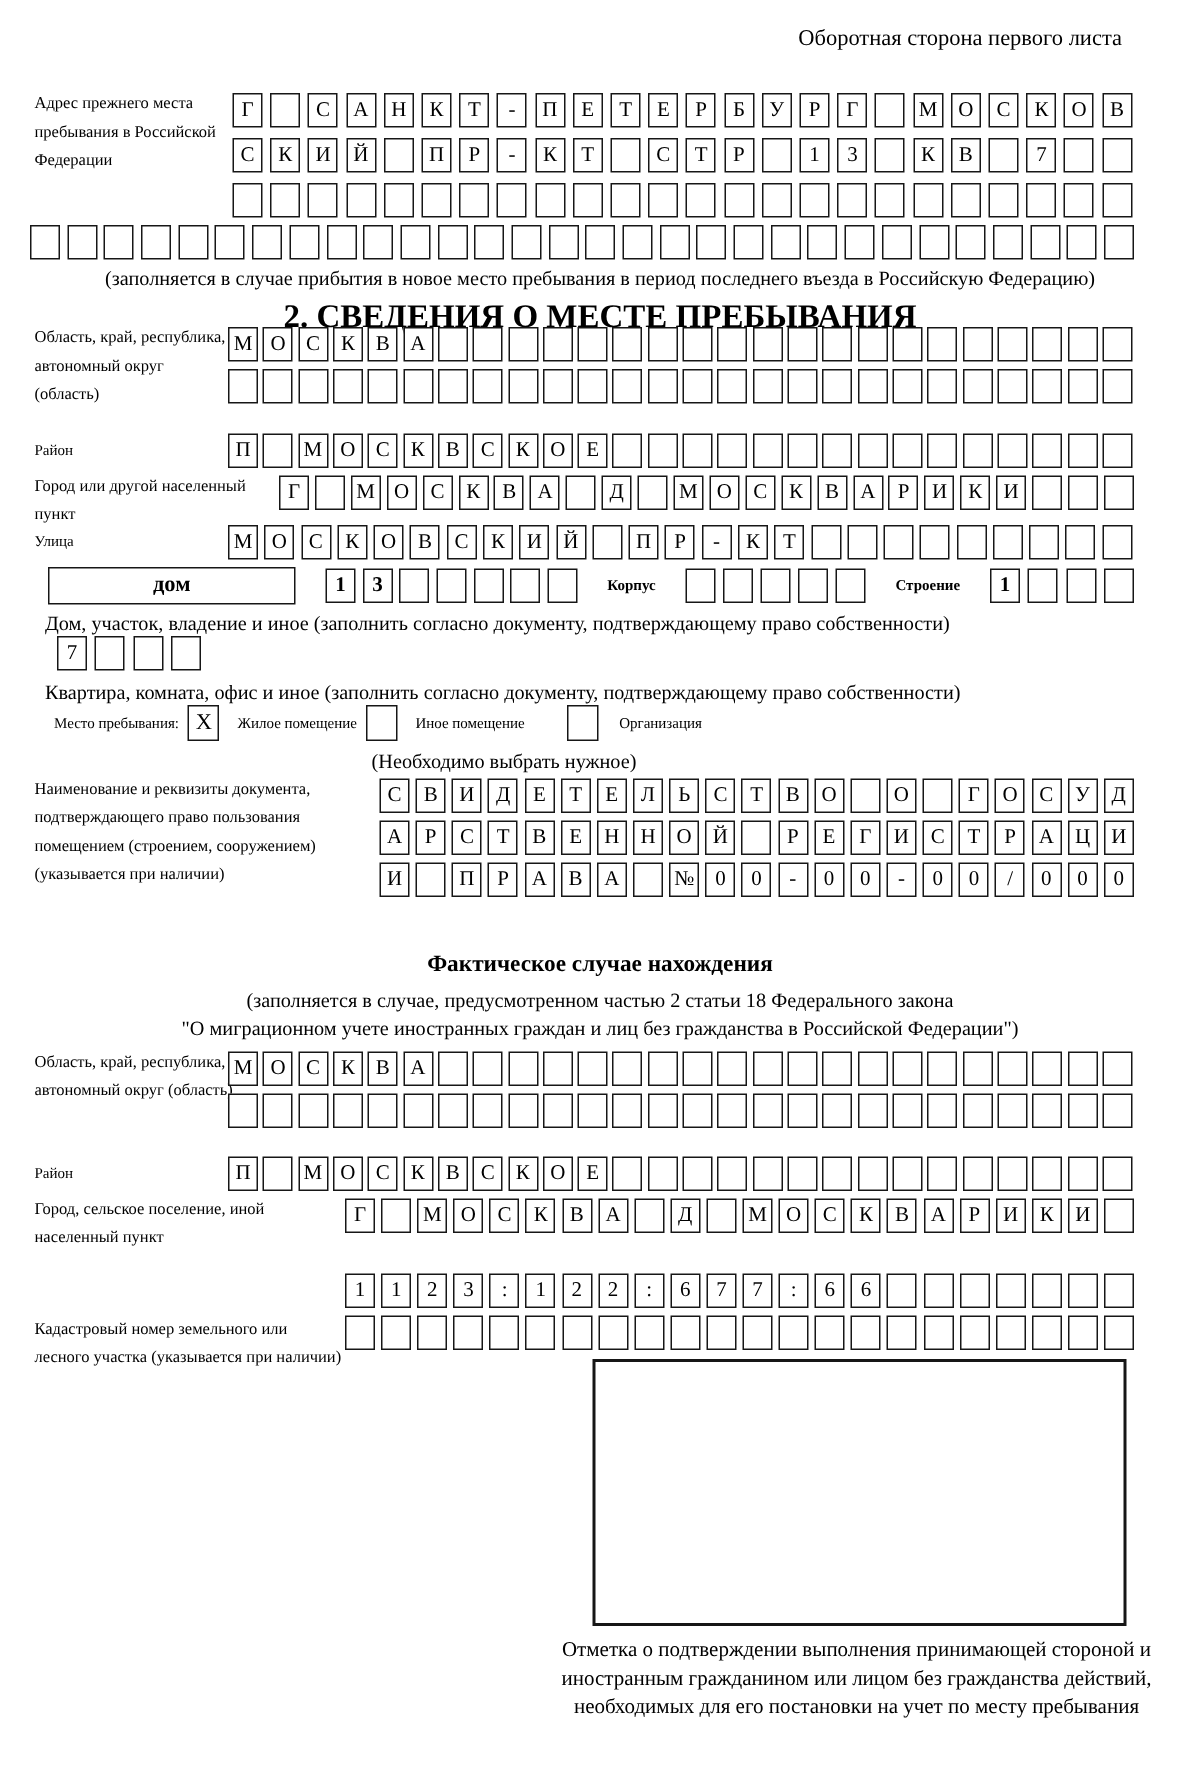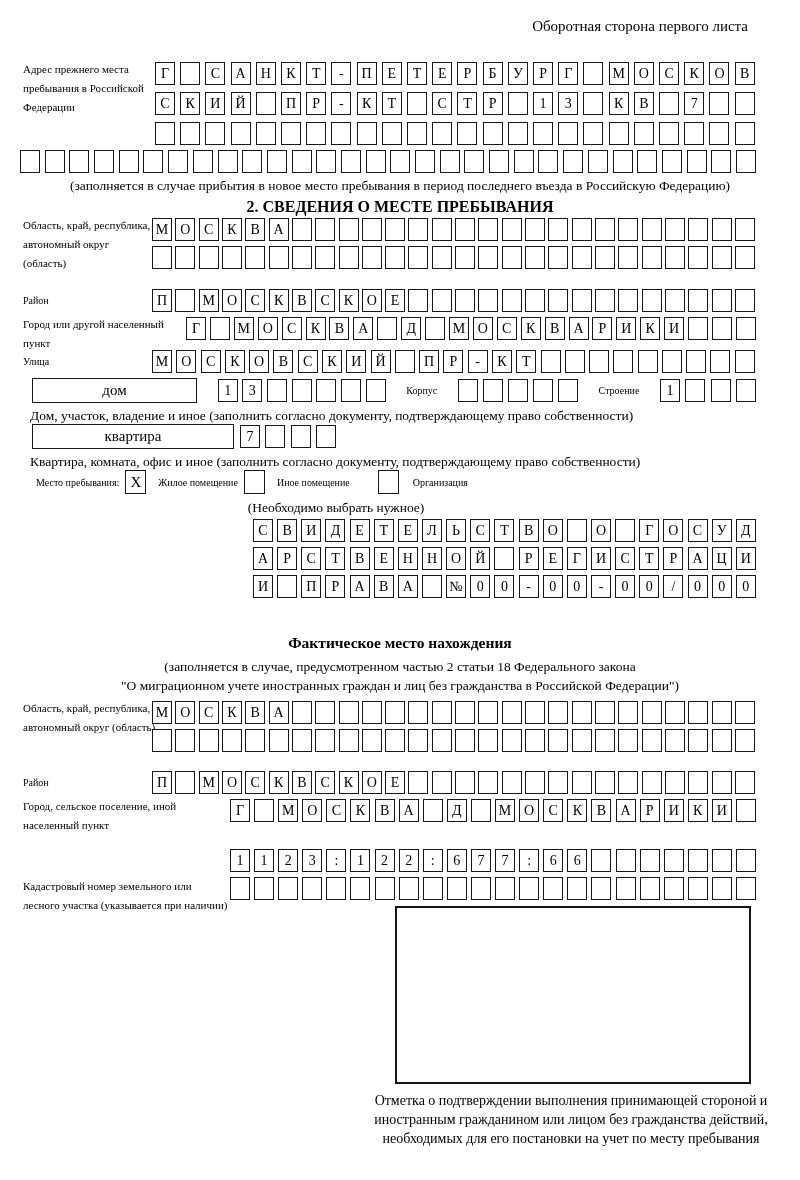--- a/index.html
+++ b/index.html
@@ -21,21 +21,21 @@
   .bigbox{
     box-sizing:border-box; border:1.6px solid #161616; height:25px;
     display:flex; align-items:center; justify-content:center; font-size:15px;
   }
   .chk{
     width:21px; height:24px; box-sizing:border-box; border:1.6px solid #161616;
     display:flex; align-items:center; justify-content:center; font-size:15px;
   }
   .note{font-size:13.5px; line-height:17px; text-align:center; width:100%;}
   .caption{font-size:13.5px; line-height:17px;}
-  .title{font-size:16px; font-weight:bold; text-align:center; width:100%;}
+  .title{font-size:22px; font-weight:bold; text-align:center; width:100%;}
   .corner{font-size:15px;}
   .stay-row{display:flex; align-items:center;}
   .dom-row{display:flex; justify-content:space-between; align-items:center;}
   .stamp-box{box-sizing:border-box; border:2px solid #161616; background:#fff;}
   .stamp-caption{font-size:14px; line-height:19px; text-align:center;}
 </style>
 </head>
 <body>
 
 <div class="page">
@@ -295,21 +295,21 @@
       <div class="cell"></div>
       <div class="cell"></div>
       <div class="cell"></div>
       <div class="cell"></div>
       <div class="cell"></div>
       <div class="cell"></div>
       <div class="cell"></div>
       <div class="cell"></div>
     </div>
 
-  <div class="abs dom-row" style="top:378px; left:32px; width:724px;">
+  <div class="abs dom-row" style="top:378px; left:32px; width:724px;font-weight:bold;">
     <div class="bigbox" style="width:165px;">дом</div>
     <div class="cells" style="width:168px;">
         <div class="cell">1</div>
         <div class="cell">3</div>
         <div class="cell"></div>
         <div class="cell"></div>
         <div class="cell"></div>
         <div class="cell"></div>
         <div class="cell"></div>
       </div>
@@ -325,41 +325,41 @@
     <div class="cells" style="width:96px;">
         <div class="cell">1</div>
         <div class="cell"></div>
         <div class="cell"></div>
         <div class="cell"></div>
       </div>
   </div>
   <div class="abs caption" style="top:407px; left:30px;">Дом, участок, владение и иное (заполнить согласно документу, подтверждающему право собственности)</div>
 
   <div class="abs" style="top:424px; left:32px; display:flex; align-items:center;">
-    <div class="bigbox" style="width:202px;">квартира</div>
     <div class="cells" style="width:96px; margin-left:6px;">
         <div class="cell">7</div>
         <div class="cell"></div>
         <div class="cell"></div>
         <div class="cell"></div>
       </div>
   </div>
   <div class="abs stay-row" style="top:470px; left:36px;">
     <span class="lbl" style="margin-right:6px;">Место пребывания:</span>
     <span class="chk" style="margin-right:12px;">X</span>
     <span class="lbl" style="margin-right:6px;">Жилое помещение</span>
     <span class="chk" style="margin-right:12px;"></span>
     <span class="lbl" style="margin-right:28px;">Иное помещение</span>
     <span class="chk" style="margin-right:14px;"></span>
     <span class="lbl">Организация</span>
   </div>
 
   <div class="abs caption" style="top:453px; left:30px;">Квартира, комната, офис и иное (заполнить согласно документу, подтверждающему право собственности)</div>
   <div class="abs note" style="top:499px; left:22px; width:628px;">(Необходимо выбрать нужное)</div>
 
+  <div class="abs lblcol" style="top:517px; left:23px; width:228px;">Наименование и реквизиты документа, подтверждающего право пользования помещением (строением, сооружением) (указывается при наличии)</div>
   <div class="abs cells" style="top:519px; left:253px; width:503px;">
       <div class="cell">С</div>
       <div class="cell">В</div>
       <div class="cell">И</div>
       <div class="cell">Д</div>
       <div class="cell">Е</div>
       <div class="cell">Т</div>
       <div class="cell">Е</div>
       <div class="cell">Л</div>
       <div class="cell">Ь</div>
@@ -416,21 +416,21 @@
       <div class="cell">0</div>
       <div class="cell">-</div>
       <div class="cell">0</div>
       <div class="cell">0</div>
       <div class="cell">/</div>
       <div class="cell">0</div>
       <div class="cell">0</div>
       <div class="cell">0</div>
     </div>
 
-  <div class="abs title" style="top:634px; left:0; font-size:15.5px;">Фактическое место нахождения</div>
+  <div class="abs title" style="top:634px; left:0; font-size:15.5px;">Фактическое случае нахождения</div>
   <div class="abs note" style="top:658px; left:0;">(заполняется в случае, предусмотренном частью 2 статьи 18 Федерального закона</div>
   <div class="abs note" style="top:677px; left:0;">"О миграционном учете иностранных граждан и лиц без гражданства в Российской Федерации")</div>
 
   <div class="abs lblcol" style="top:699px; left:23px; width:150px;">Область, край, республика, автономный округ (область)</div>
   <div class="abs cells" style="top:701px; left:152px; width:603px;">
       <div class="cell">М</div>
       <div class="cell">О</div>
       <div class="cell">С</div>
       <div class="cell">К</div>
       <div class="cell">В</div>

